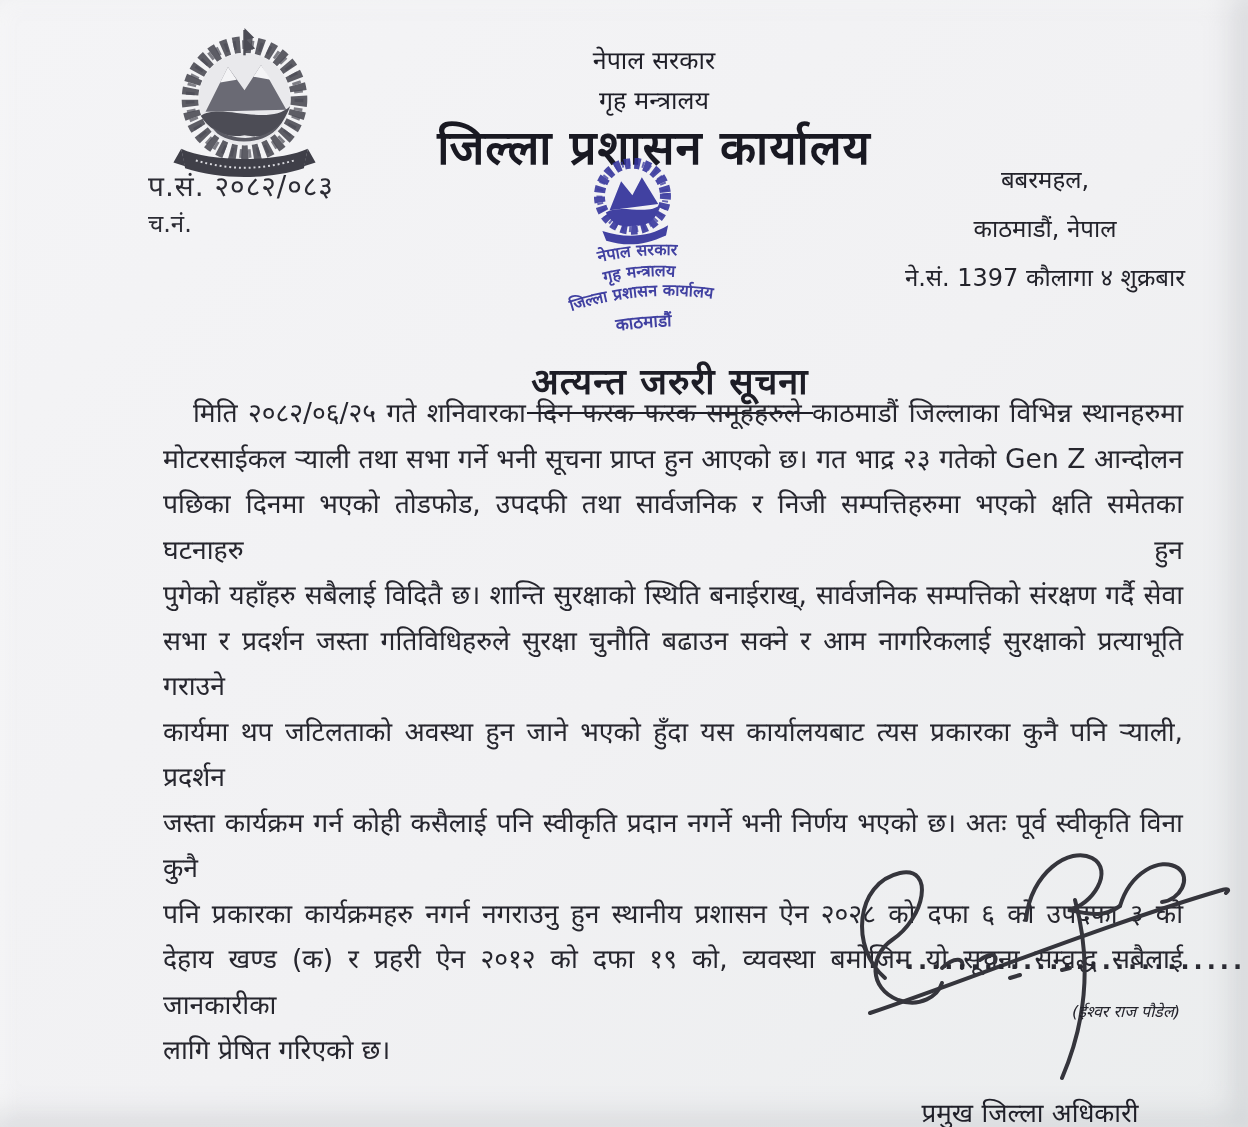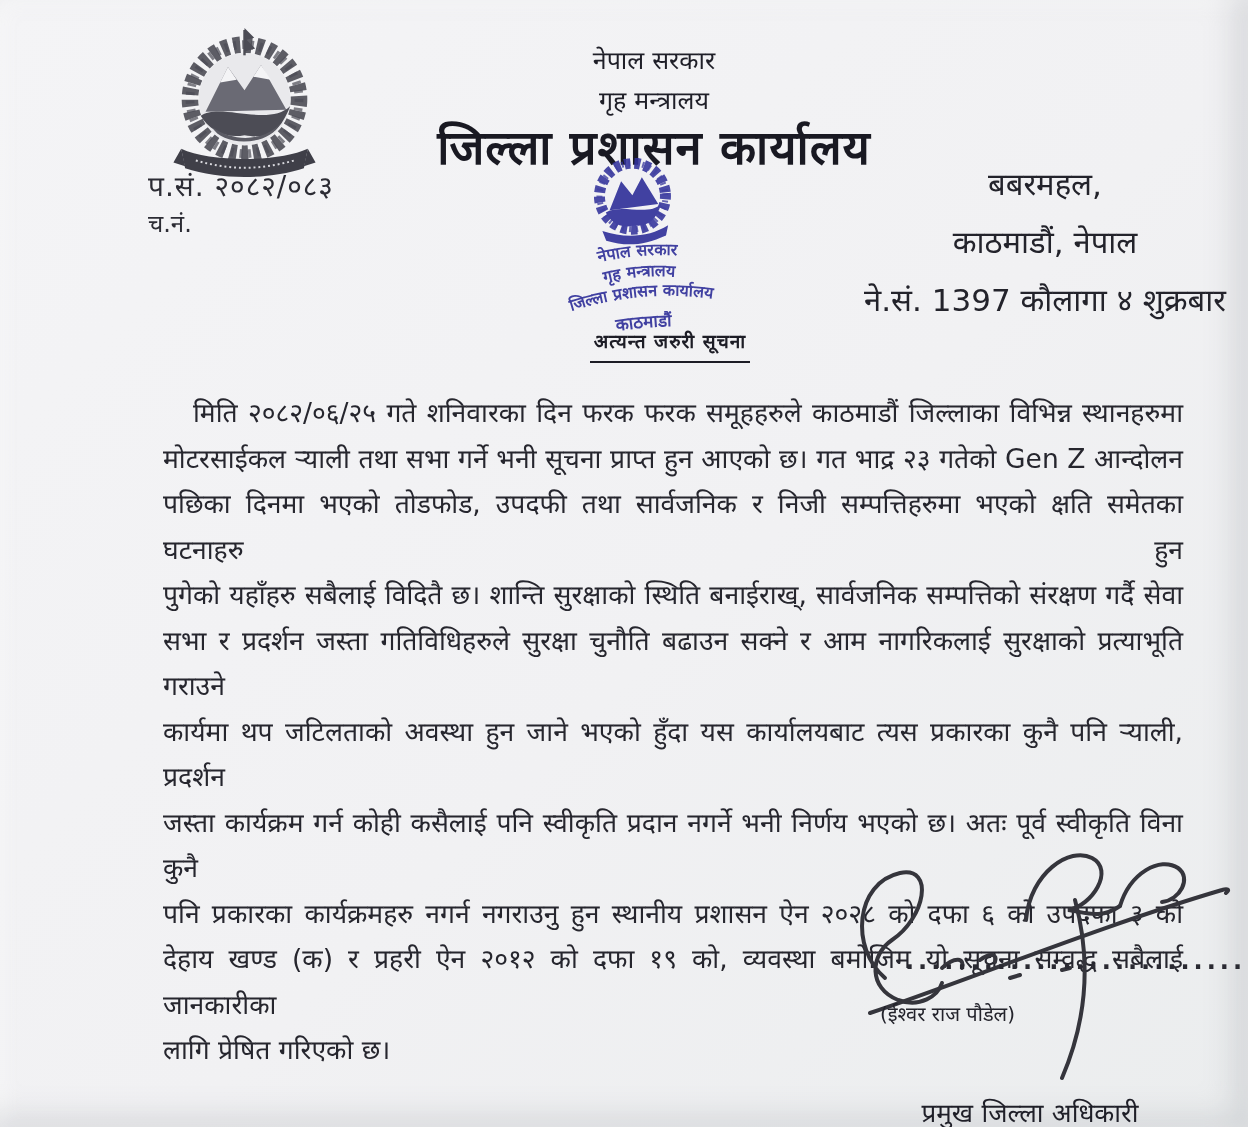--- a/index.html
+++ b/index.html
@@ -14,39 +14,39 @@
     color:#26262e;
   }
   .abs{position:absolute;}
   
   .emblem{left:152px;top:24px;width:185px;height:160px;}
   .refno{left:148px;top:166px;font-size:28px;letter-spacing:1px;color:#2c2c34;}
   .dispatch{left:148px;top:206px;font-size:24px;color:#2c2c34;}
   .gov{left:424px;top:42px;width:460px;text-align:center;font-size:25px;color:#1f1f28;}
   .ministry{left:424px;top:82px;width:460px;text-align:center;font-size:25px;color:#1f1f28;}
   .office{left:334px;top:114px;width:640px;text-align:center;font-size:47px;font-weight:bold;color:#191922;letter-spacing:1px;}
-  .rightblock{left:860px;top:162px;width:370px;text-align:center;font-size:31px;color:#23232b;}
+  .rightblock{left:860px;top:162px;width:370px;text-align:center;font-size:24px;color:#23232b;}
   .rightblock .rline{margin-bottom:16px;}
   .dateline{letter-spacing:2px;}
   
   .stamp{left:512px;top:158px;width:250px;height:180px;transform:rotate(-5deg);opacity:.92;}
   
   .title-wrap{left:420px;top:328px;width:500px;text-align:center;}
-  .title{display:inline-block;font-size:19px;font-weight:bold;color:#1d1d26;
-    border-bottom:2.5px solid #1d1d26;padding:0 4px 7px 4px;letter-spacing:1px;}
+  .title{display:inline-block;font-size:36px;font-weight:bold;color:#1d1d26;
+    border-bottom:2.5px solid #1d1d26;padding:0 4px 7px 4px;letter-spacing:1px;margin-top:28px;}
   
   .body{left:163px;top:390px;width:1020px;font-size:26.5px;line-height:45.5px;color:#26262e;}
   .bline{text-align:justify;text-align-last:justify;white-space:normal;}
   .bline.first{text-indent:30px;}
   .bline.last{text-align-last:left;}
   
   .sig-svg{left:830px;top:828px;width:420px;height:260px;}
   .dots{left:905px;top:946px;width:260px;text-align:center;font-size:24px;font-weight:bold;
     letter-spacing:4px;color:#2a2a32;line-height:30px;}
-  .sig-name{left:880px;top:1000px;width:300px;text-align:left;font-size:20px;color:#23232b;}
+  .sig-name{left:880px;top:1000px;width:300px;text-align:right;font-size:16px;color:#23232b;font-style:italic;}
   .sig-title{left:870px;top:1046px;width:320px;text-align:center;font-size:26px;color:#1f1f28;margin-top:48px;}
   svg text{font-family:"DejaVu Sans",sans-serif;}
 </style>
 </head>
 <body>
 
 <div class="page">
 
   <svg class="abs emblem" viewBox="0 0 190 160">
     <g fill="none" stroke="#4c4c55">

